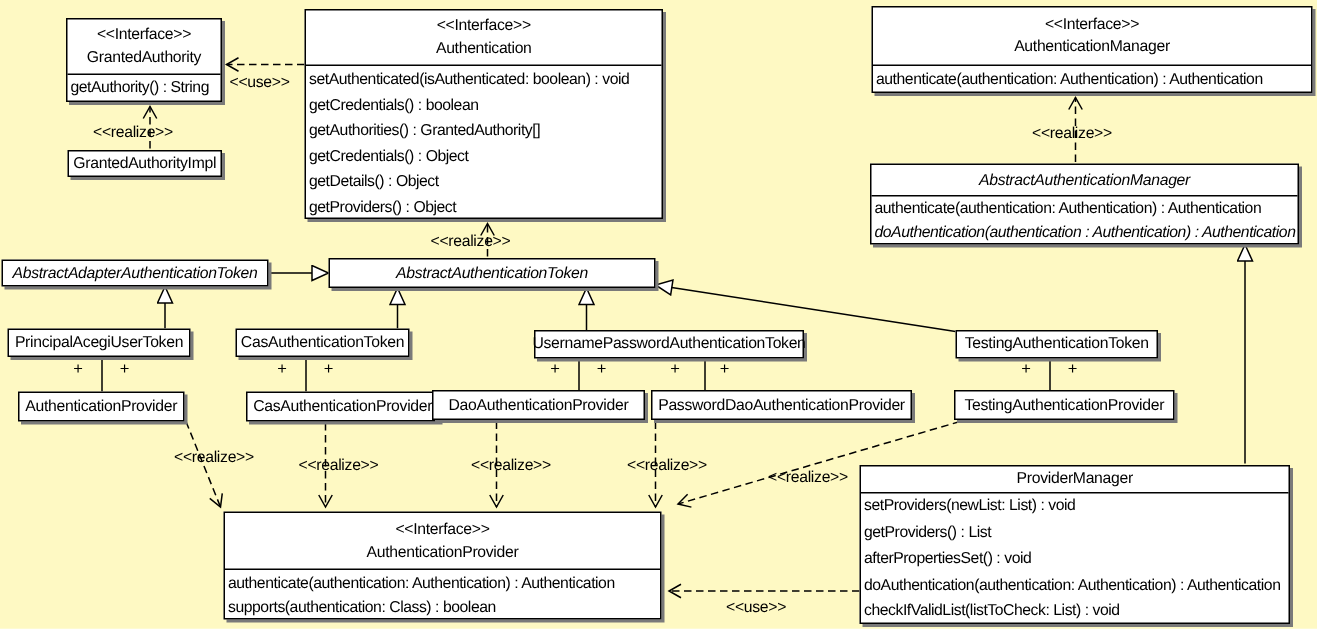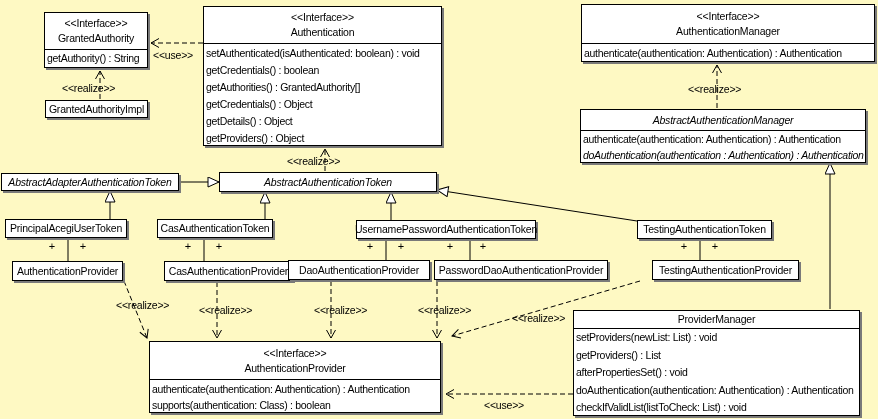--- a/index.html
+++ b/index.html
@@ -141,21 +141,21 @@
   </div>
 
   <div class="box solo" style="left:288px;top:260px;width:142px;height:20px;">
     <div class="nm">DaoAuthenticationProvider</div>
   </div>
 
   <div class="box solo" style="left:434px;top:260px;width:174px;height:20px;">
     <div class="nm">PasswordDaoAuthenticationProvider</div>
   </div>
 
-  <div class="box solo" style="left:636px;top:260px;width:147px;height:20px;margin-left:16px;">
+  <div class="box solo" style="left:636px;top:260px;width:147px;height:20px;">
     <div class="nm">TestingAuthenticationProvider</div>
   </div>
 
   <div class="box" style="left:149px;top:341px;width:292px;height:72px;">
     <div class="hd" style="height:38px;">
       <div class="st">&lt;&lt;Interface&gt;&gt;</div>
       <div class="nm">AuthenticationProvider</div>
     </div>
     <div class="ms" style="line-height:16px;padding-top:1px;">
       <div class="m">authenticate(authentication: Authentication) : Authentication</div>

